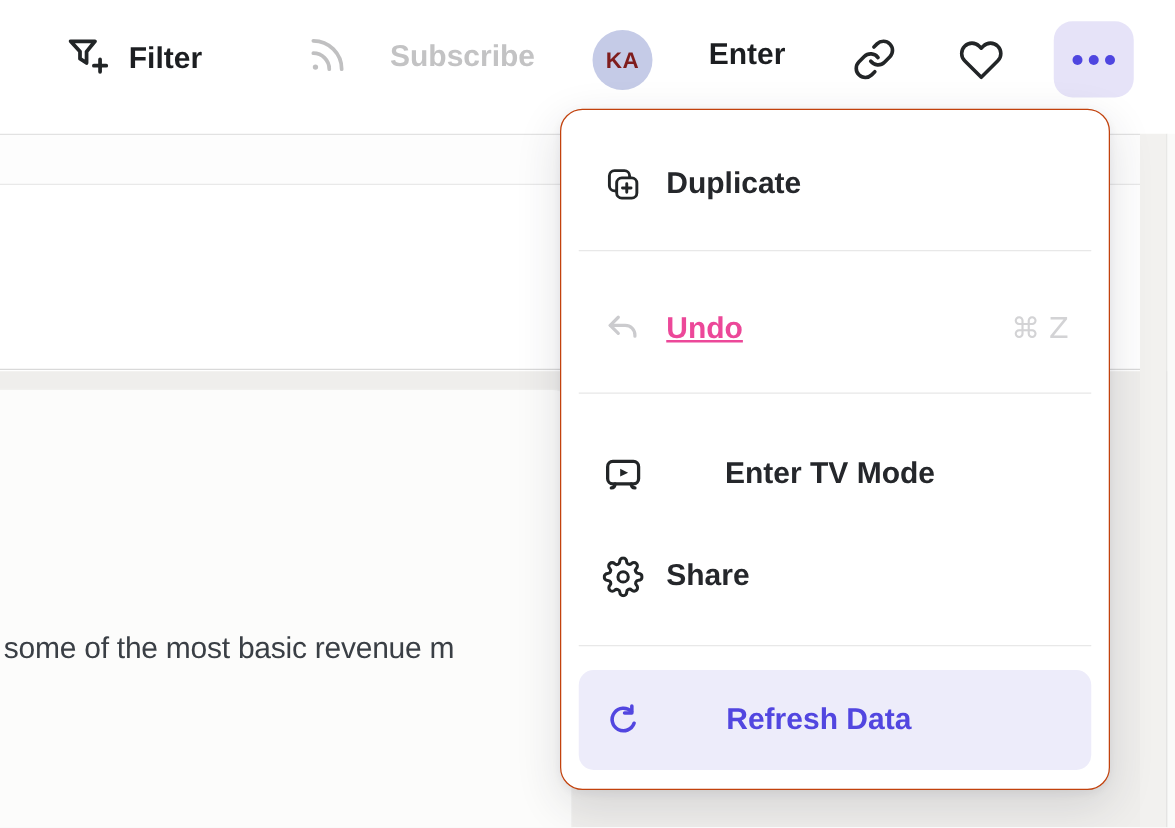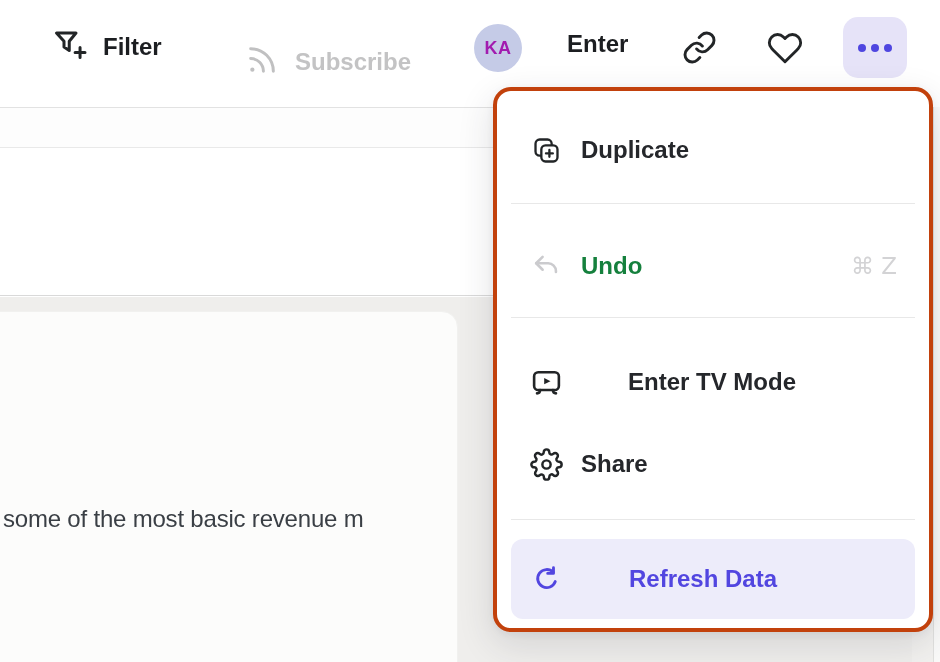--- a/index.html
+++ b/index.html
@@ -23,46 +23,46 @@
   .right-strip { position:absolute; left:912px; top:107px; width:21px; height:555px; background:#f2f1ef; }
   .right-strip-line { position:absolute; left:933px; top:107px; width:1px; height:555px; background:#e1e1df; }
   .right-strip-light { position:absolute; left:934px; top:107px; width:6px; height:555px; background:#fafaf9; }
 
   
   .toolbar { position:absolute; left:0; top:0; width:940px; height:107px; z-index:4; }
   .tb-item { position:absolute; display:flex; align-items:center; background:none; border:none;
              cursor:pointer; font-family:inherit; }
   .tb-label { font-size:24px; font-weight:700; color:#1c1e21; }
   .filter-btn { left:52px; top:27px; gap:15px; }
-  .subscribe-btn { left:245px; top:43px; gap:16px; }
+  .subscribe-btn { left:245px; top:27px; gap:33px; }
   .subscribe-btn .tb-label { color:#c3c3c4; }
   .avatar { position:absolute; left:474px; top:24px; width:48px; height:48px; border-radius:50%;
-            background:#c5cbe7; color:#a21caf; font-size:18px; font-weight:700;
+            background:#c5cbe7; color:#7f1d1d; font-size:18px; font-weight:700;
             display:flex; align-items:center; justify-content:center; letter-spacing:0.5px;
             border:none; cursor:pointer; font-family:inherit; }
   .share-btn { left:567px; top:30px; }
   .link-btn { left:682px; top:30px; }
   .heart-btn { left:767px; top:30px; }
   .more-btn { position:absolute; left:843px; top:17px; width:64px; height:61px; border-radius:15px;
             background:#e6e3f8; border:none; cursor:pointer;
             display:flex; align-items:center; justify-content:center; gap:5px; }
   .dot { width:8px; height:8px; border-radius:50%; background:#4f46e0; }
   .icon { display:block; }
 
   
-  .menu { position:absolute; left:493px; top:87px; width:440px; height:545px; z-index:5;
-          background:#ffffff; border:4px solid #c2410c; border-radius:18px;
+  .menu { position:absolute; left:448px; top:87px; width:440px; height:545px; z-index:5;
+          background:#ffffff; border:1px solid #c2410c; border-radius:18px;
           box-shadow:0 12px 36px rgba(40,40,60,0.14), 0 2px 8px rgba(40,40,60,0.06); }
   .menu-row { position:absolute; left:14px; right:14px; display:flex; align-items:center;
           background:none; border:none; cursor:pointer; font-family:inherit; border-radius:12px; text-align:left; }
   .menu-icon { width:34px; margin-left:18px; margin-right:18px; display:flex; justify-content:center; }
   .menu-label { font-size:24px; font-weight:700; color:#25272b; }
   .row-duplicate { top:23px; height:72px; }
   .row-undo { top:139px; height:72px; cursor:default; }
-  .row-undo .menu-label { color:#15803d; }
+  .row-undo .menu-label { color:#ec4899;text-decoration:underline; }
   .row-tv { top:255px; height:72px;gap:47px; }
   .row-manage { top:337px; height:72px; }
   .row-refresh { top:448px; height:80px; background:#edecfa;gap:48px; }
   .row-refresh .menu-label { color:#5246e0; }
   .shortcut { margin-left:auto; padding-right:18px; font-size:23px; font-weight:400; color:#d3d3d5;
           font-family:"DejaVu Sans","Liberation Sans",sans-serif; }
   .menu-divider { position:absolute; left:14px; right:14px; height:1px; background:#e8e8e8; }
   .div-1 { top:112px; } .div-2 { top:226px; } .div-3 { top:428px; }
 </style>
 </head>

